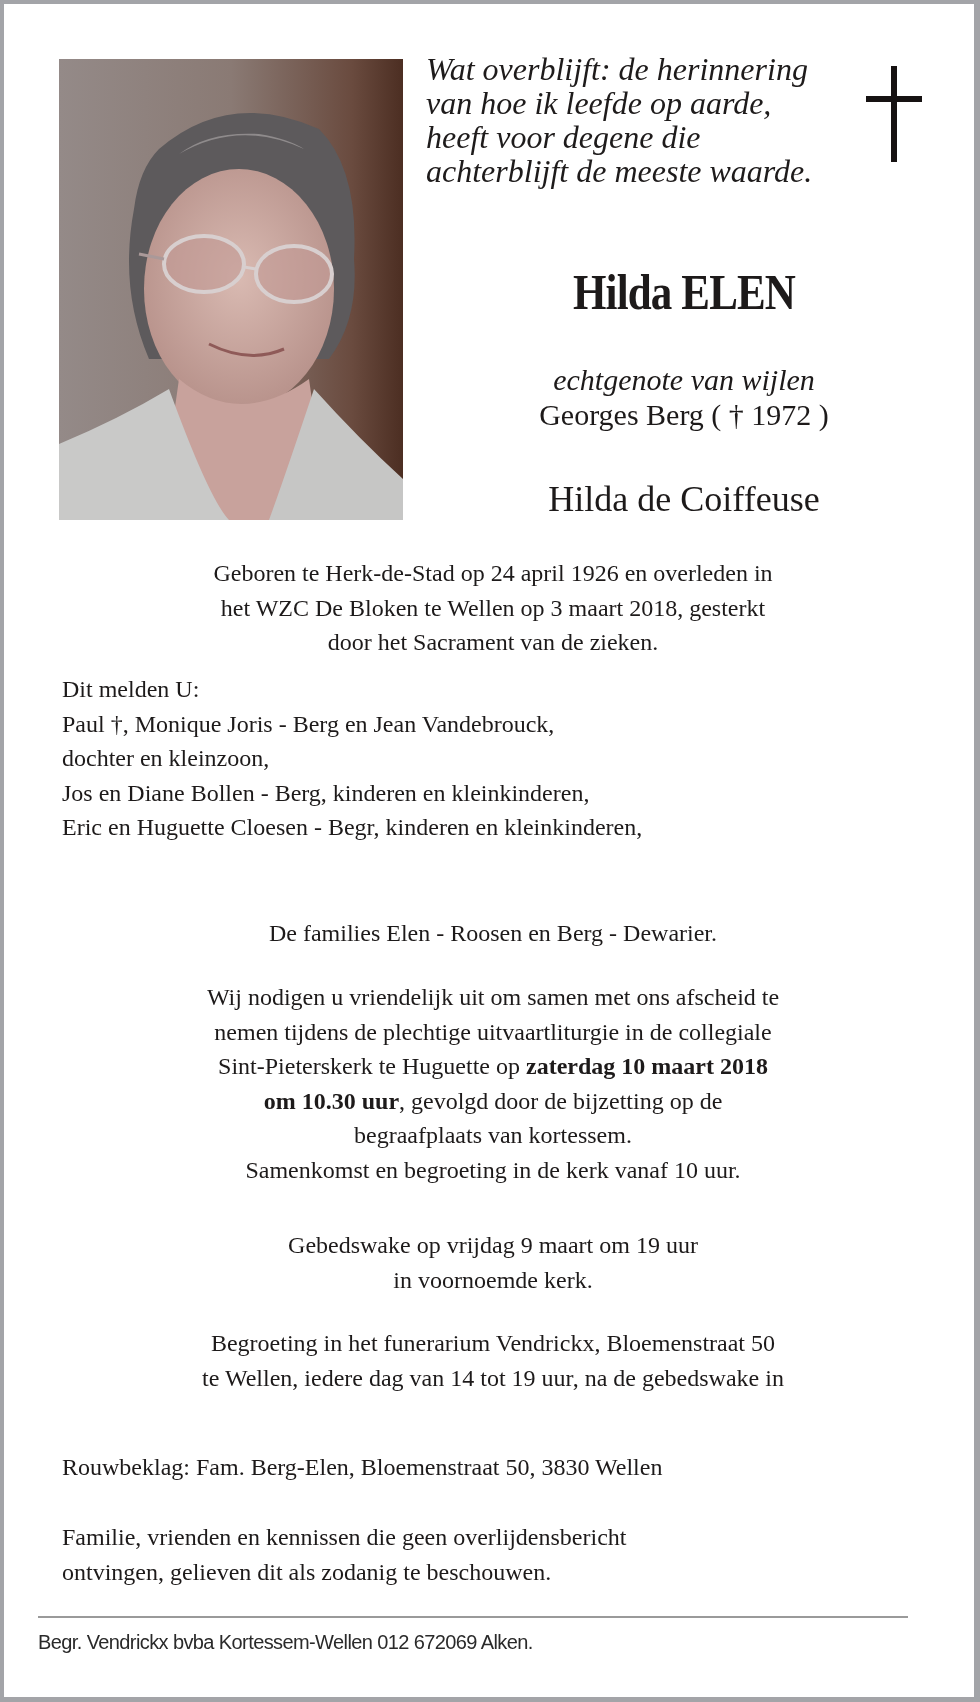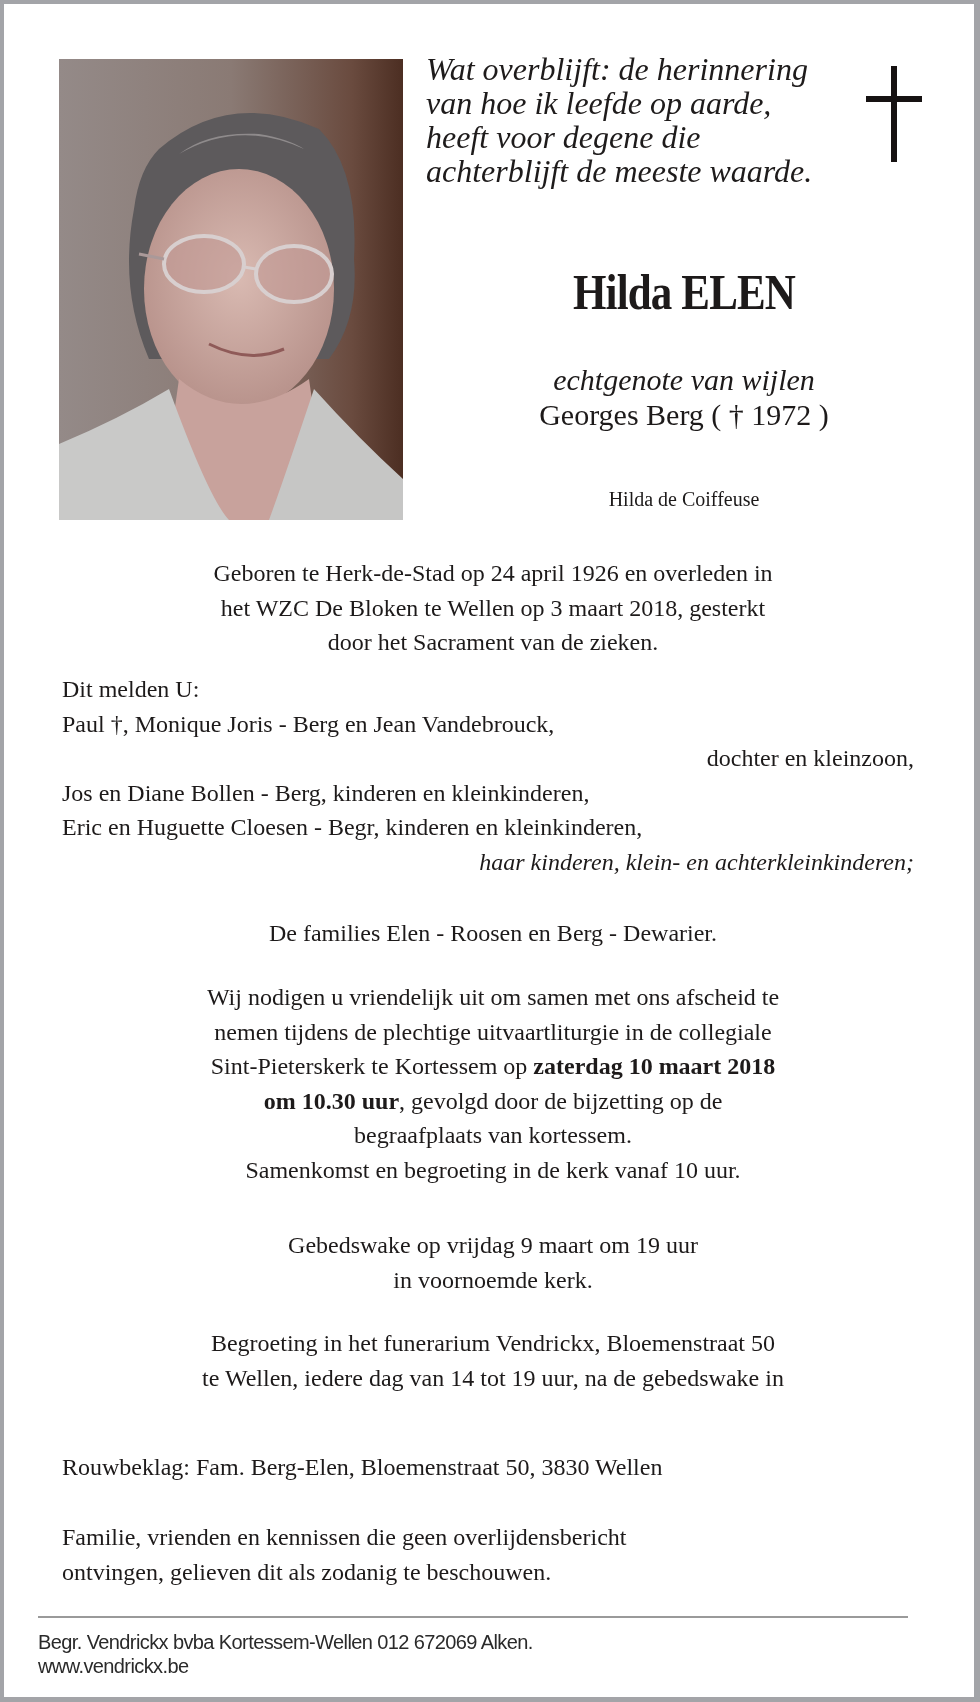--- a/index.html
+++ b/index.html
@@ -59,29 +59,29 @@
     .spouse-label {
       position: absolute; left: 420px; width: 520px; top: 358px;
       text-align: center; font-style: italic; font-size: 30px; line-height: 36px;
     }
     .spouse-name {
       position: absolute; left: 420px; width: 520px; top: 393px;
       text-align: center; font-size: 30px; line-height: 36px;
     }
     .nickname {
       position: absolute; left: 420px; width: 520px; top: 478px;
-      text-align: center; font-size: 20px; line-height: 34px;
+      text-align: center; font-size: 36px; line-height: 34px;
     }
     .block {
       position: absolute; left: 58px; width: 862px;
       font-size: 24px; line-height: 34.5px;
     }
     .center { text-align: center; }
     .line { white-space: nowrap; }
-    .right { text-align: right; padding-right: 10px; }
+    .right { padding-right: 10px; }
     .ital { font-style: italic; }
     b { font-weight: bold; }
     .rule {
       position: absolute; left: 34px; width: 870px; top: 1612px;
       height: 2px; background: #9a9a9a;
     }
     .footer {
       position: absolute; left: 34px; width: 870px; top: 1626px;
       font-family: "Liberation Sans", "DejaVu Sans", sans-serif;
       font-size: 20px; line-height: 24px; color: #2a2a2a;
@@ -150,31 +150,30 @@
     <div class="line">het WZC De Bloken te Wellen op 3 maart 2018, gesterkt</div>
     <div class="line">door het Sacrament van de zieken.</div>
   </div>
 
   <div class="block" style="top:668px;">
     <div class="line">Dit melden U:</div>
     <div class="line">Paul †, Monique Joris - Berg en Jean Vandebrouck,</div>
     <div class="line right">dochter en kleinzoon,</div>
     <div class="line">Jos en Diane Bollen - Berg, kinderen en kleinkinderen,</div>
     <div class="line">Eric en Huguette Cloesen - Begr, kinderen en kleinkinderen,</div>
-    <div class="line right ital">haar kinderen, klein- en achterkleinkinderen;</div>
   </div>
 
   <div class="block center" style="top:912px;">
     <div class="line">De families Elen - Roosen en Berg - Dewarier.</div>
   </div>
 
   <div class="block center" style="top:976px;">
     <div class="line">Wij nodigen u vriendelijk uit om samen met ons afscheid te</div>
     <div class="line">nemen tijdens de plechtige uitvaartliturgie in de collegiale</div>
-    <div class="line"><span>Sint-Pieterskerk te Kortessem op </span><b>zaterdag 10 maart 2018</b></div>
+    <div class="line"><span>Sint-Pieterskerk te Huguette op </span><b>zaterdag 10 maart 2018</b></div>
     <div class="line"><b>om 10.30 uur</b><span>, gevolgd door de bijzetting op de</span></div>
     <div class="line">begraafplaats van kortessem.</div>
     <div class="line">Samenkomst en begroeting in de kerk vanaf 10 uur.</div>
   </div>
 
   <div class="block center" style="top:1224px;">
     <div class="line">Gebedswake op vrijdag 9 maart om 19 uur</div>
     <div class="line">in voornoemde kerk.</div>
   </div>
 
@@ -189,15 +188,14 @@
 
   <div class="block" style="top:1516px;">
     <div class="line">Familie, vrienden en kennissen die geen overlijdensbericht</div>
     <div class="line">ontvingen, gelieven dit als zodanig te beschouwen.</div>
   </div>
 
   <div class="rule"></div>
 
   <div class="footer">
     <div>Begr. Vendrickx bvba Kortessem-Wellen 012 672069 Alken.</div>
-    <div>www.vendrickx.be</div>
   </div>
 </div>
 
 </body></html>

